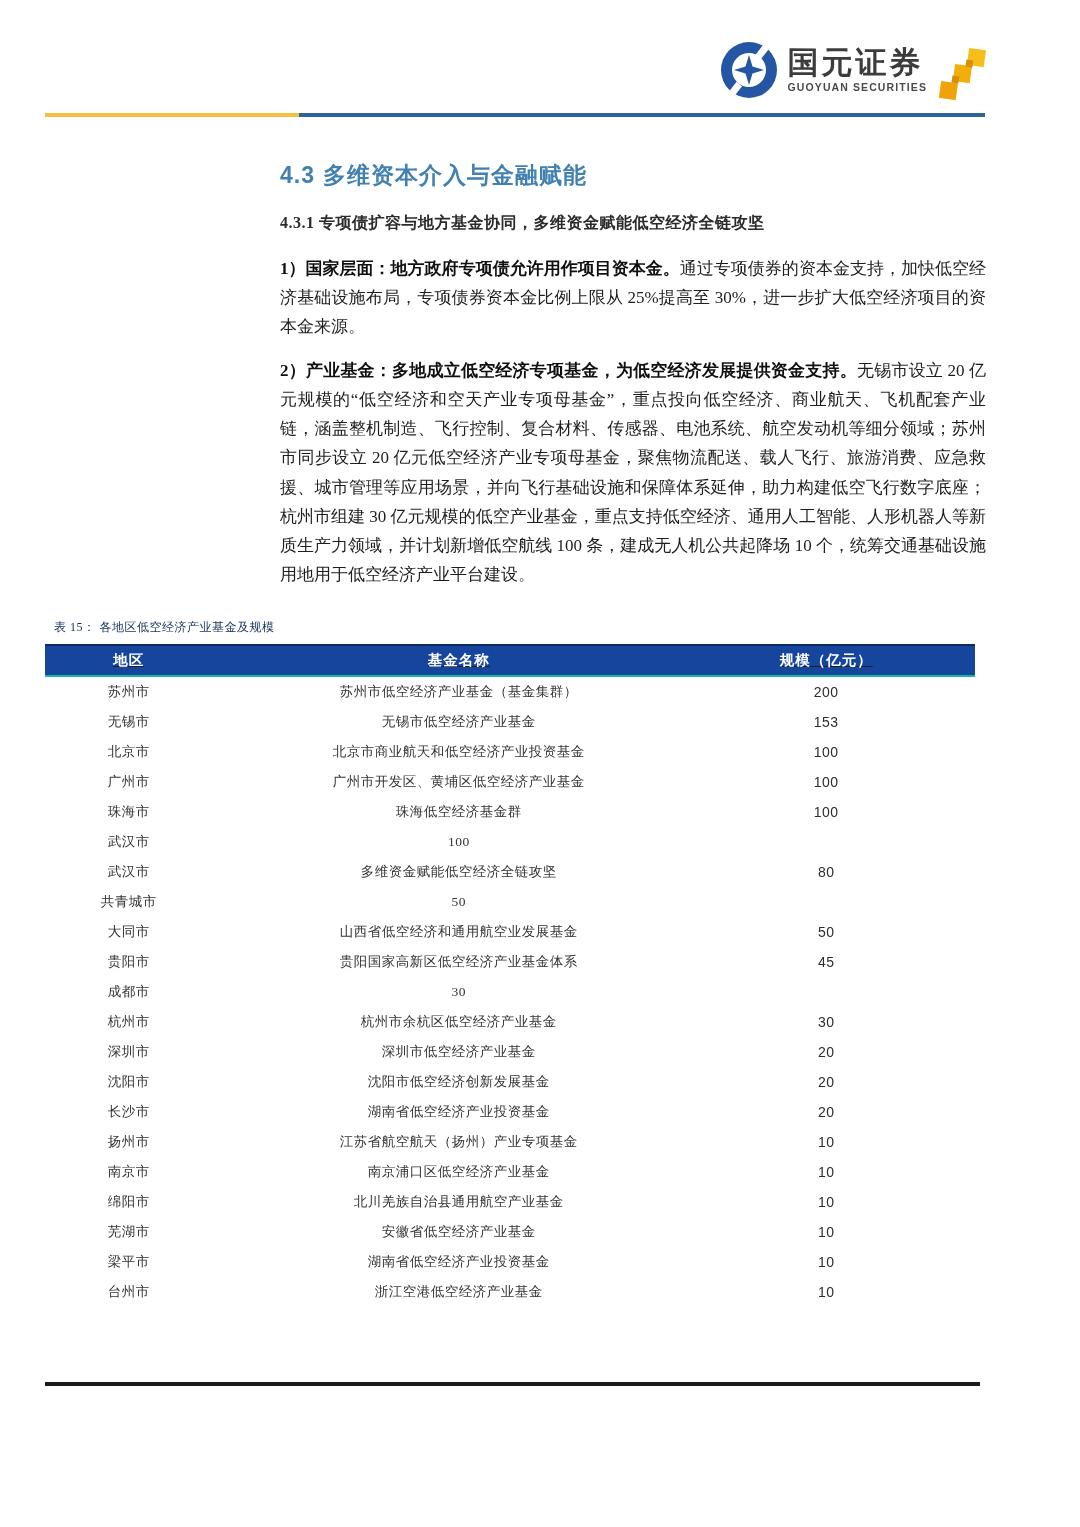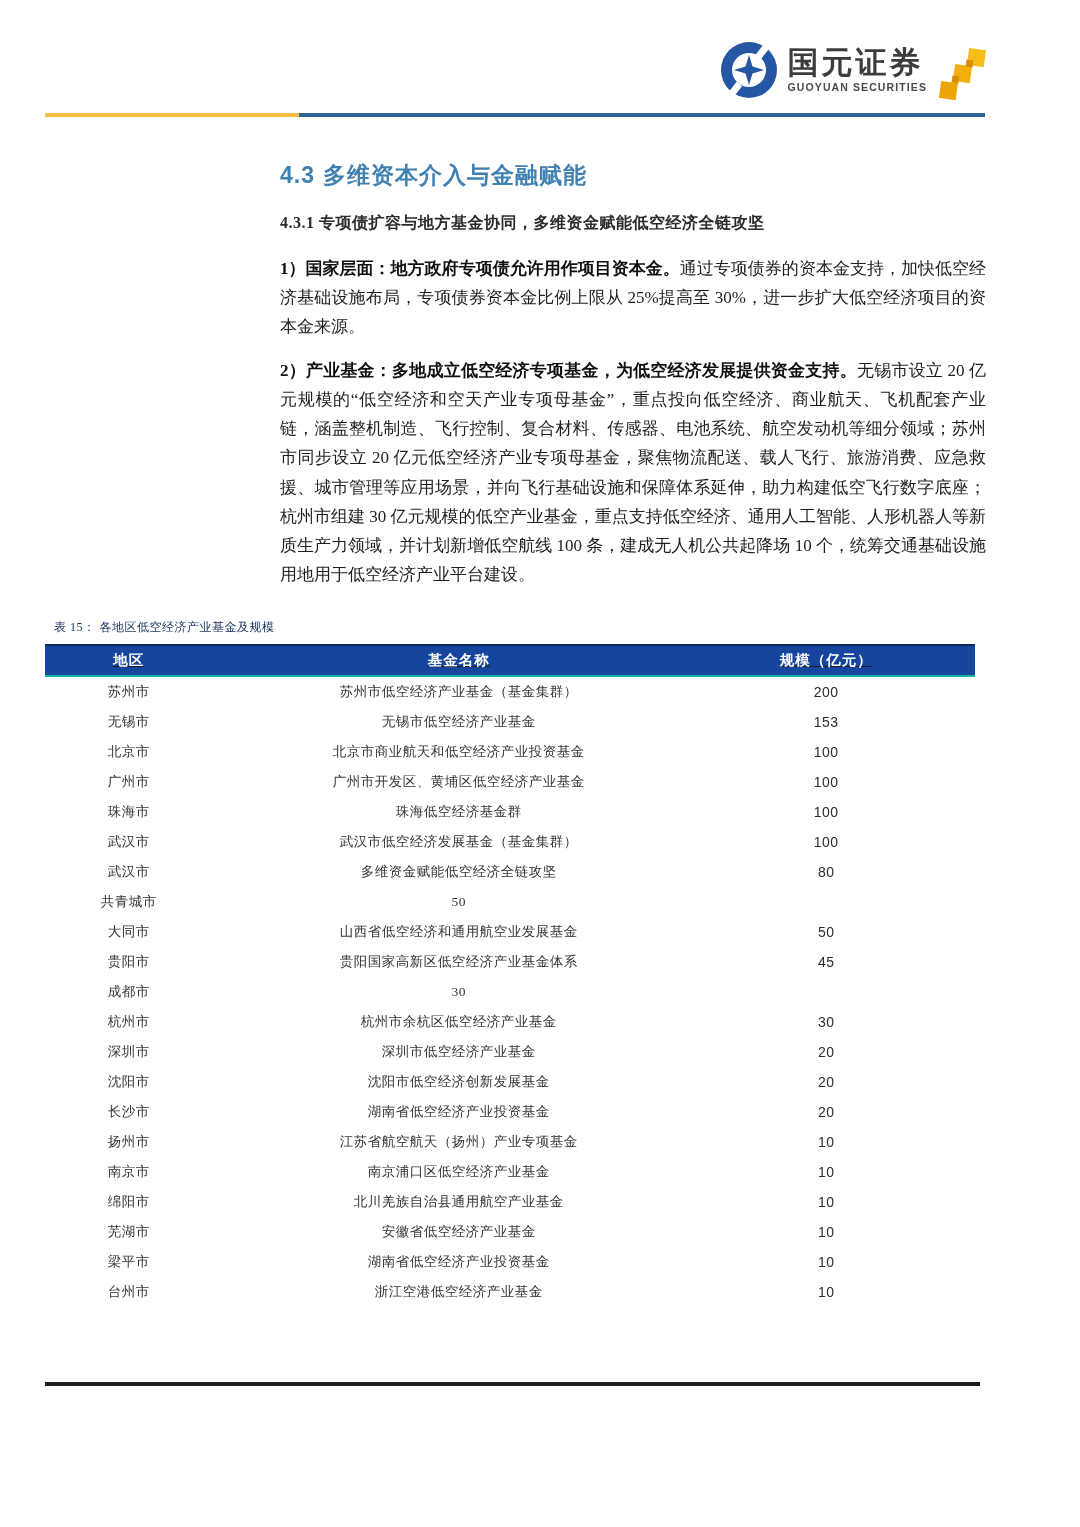--- a/index.html
+++ b/index.html
@@ -126,21 +126,20 @@
           <span class="tcell"></span>
         </div>
         <div class="trow">
           <span class="tcell">珠海市</span>
           <span class="tcell">珠海低空经济基金群</span>
           <span class="tcell">100</span>
           <span class="tcell"></span>
         </div>
         <div class="trow">
           <span class="tcell">武汉市</span>
-          <span class="tcell">武汉市低空经济发展基金（基金集群）</span>
           <span class="tcell">100</span>
           <span class="tcell"></span>
         </div>
         <div class="trow">
           <span class="tcell">武汉市</span>
           <span class="tcell">多维资金赋能低空经济全链攻坚</span>
           <span class="tcell">80</span>
           <span class="tcell"></span>
         </div>
         <div class="trow">

